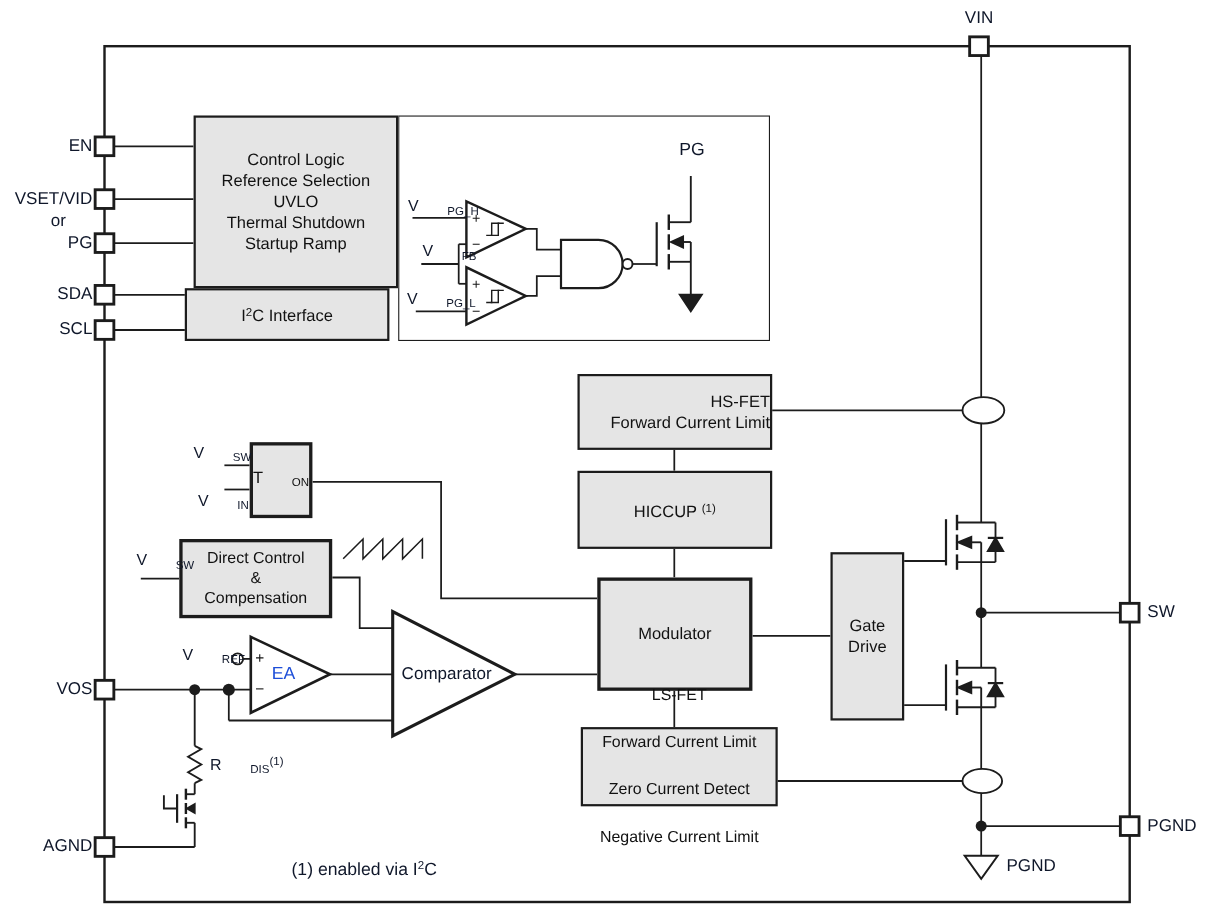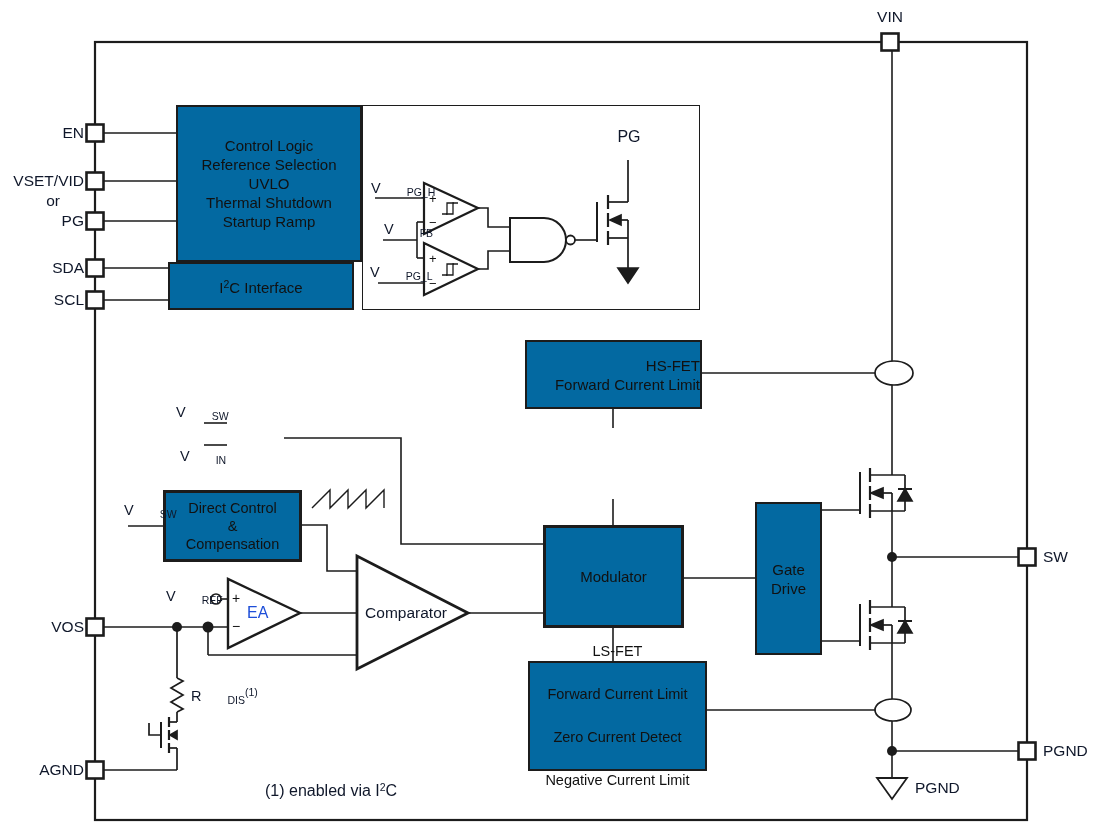--- a/index.html
+++ b/index.html
@@ -2,21 +2,21 @@
 <html><head>
 <meta charset="utf-8">
 <style>
   html,body{margin:0;padding:0;background:#fff;}
   #stage{
     position:relative;width:1100px;height:829px;background:#fff;overflow:hidden;
     font-family:"Liberation Sans","DejaVu Sans",sans-serif;color:#111;
   }
   #wiring{position:absolute;left:0;top:0;}
   .block{
-    position:absolute;box-sizing:border-box;background:#0369a1;border:2.5px solid #1c1c1c;
+    position:absolute;box-sizing:border-box;background:#e5e5e5;border:2.5px solid #1c1c1c;
     display:flex;flex-direction:column;align-items:center;justify-content:center;
     text-align:center;font-size:15px;line-height:19px;color:#111;
   }
   .thick{border-width:3px;}
   .thin{border-width:1.8px;background:transparent;}
   .lbl{position:absolute;white-space:nowrap;font-size:15.5px;color:#0f172a;}
   .sig{font-size:14.5px;}
   .mark{position:absolute;font-size:13px;color:#111;line-height:1;}
   .cx{transform:translateX(-50%);}
   .cy{transform:translateY(-50%);}
@@ -209,38 +209,44 @@
 
 <div class="block" style="left:168px;top:262px;width:186px;height:48px;">
   <span><span>I</span><sup>2</sup><span>C Interface</span></span>
 </div>
 
 <div class="block" style="left:525px;top:340px;width:177px;height:69px;align-items:flex-end;">
   <div>HS-FET</div>
   <div>Forward Current Limit</div>
 </div>
 
-
+<div class="block" style="left:525px;top:428px;width:177px;height:71px;">
+  <span><span>HICCUP</span>&nbsp;<sup>(1)</sup></span>
+</div>
+
+<div class="block thick" style="left:227px;top:402px;width:57px;height:69px;">
+  <span><span>T</span><sub>ON</sub></span>
+</div>
 
 <div class="block thick" style="left:163px;top:490px;width:139px;height:72px;font-size:14.5px;line-height:18px;">
   <div>Direct Control</div>
   <div>&amp;</div>
   <div>Compensation</div>
 </div>
 
 <div class="block thick" style="left:543px;top:525px;width:141px;height:103px;">
   <span>Modulator</span>
 </div>
 
 <div class="block" style="left:755px;top:502px;width:67px;height:153px;">
   <div>Gate</div>
   <div>Drive</div>
 </div>
 
-<div class="block" style="left:528px;top:661px;width:179px;height:110px;font-size:14.5px;line-height:19px;gap:24px;">
+<div class="block" style="left:528px;top:661px;width:179px;height:72px;font-size:14.5px;line-height:19px;gap:24px;">
   <div>LS-FET</div>
   <div>Forward Current Limit</div>
   <div>Zero Current Detect</div>
   <div>Negative Current Limit</div>
 </div>
 
 <span class="lbl cy" style="right:1016px;top:133px;">EN</span>
 <span class="lbl cy" style="right:1016px;top:181px;">VSET/VID</span>
 <span class="lbl cy" style="right:1040px;top:201px;">or</span>
 <span class="lbl cy" style="right:1016px;top:221px;">PG</span>

